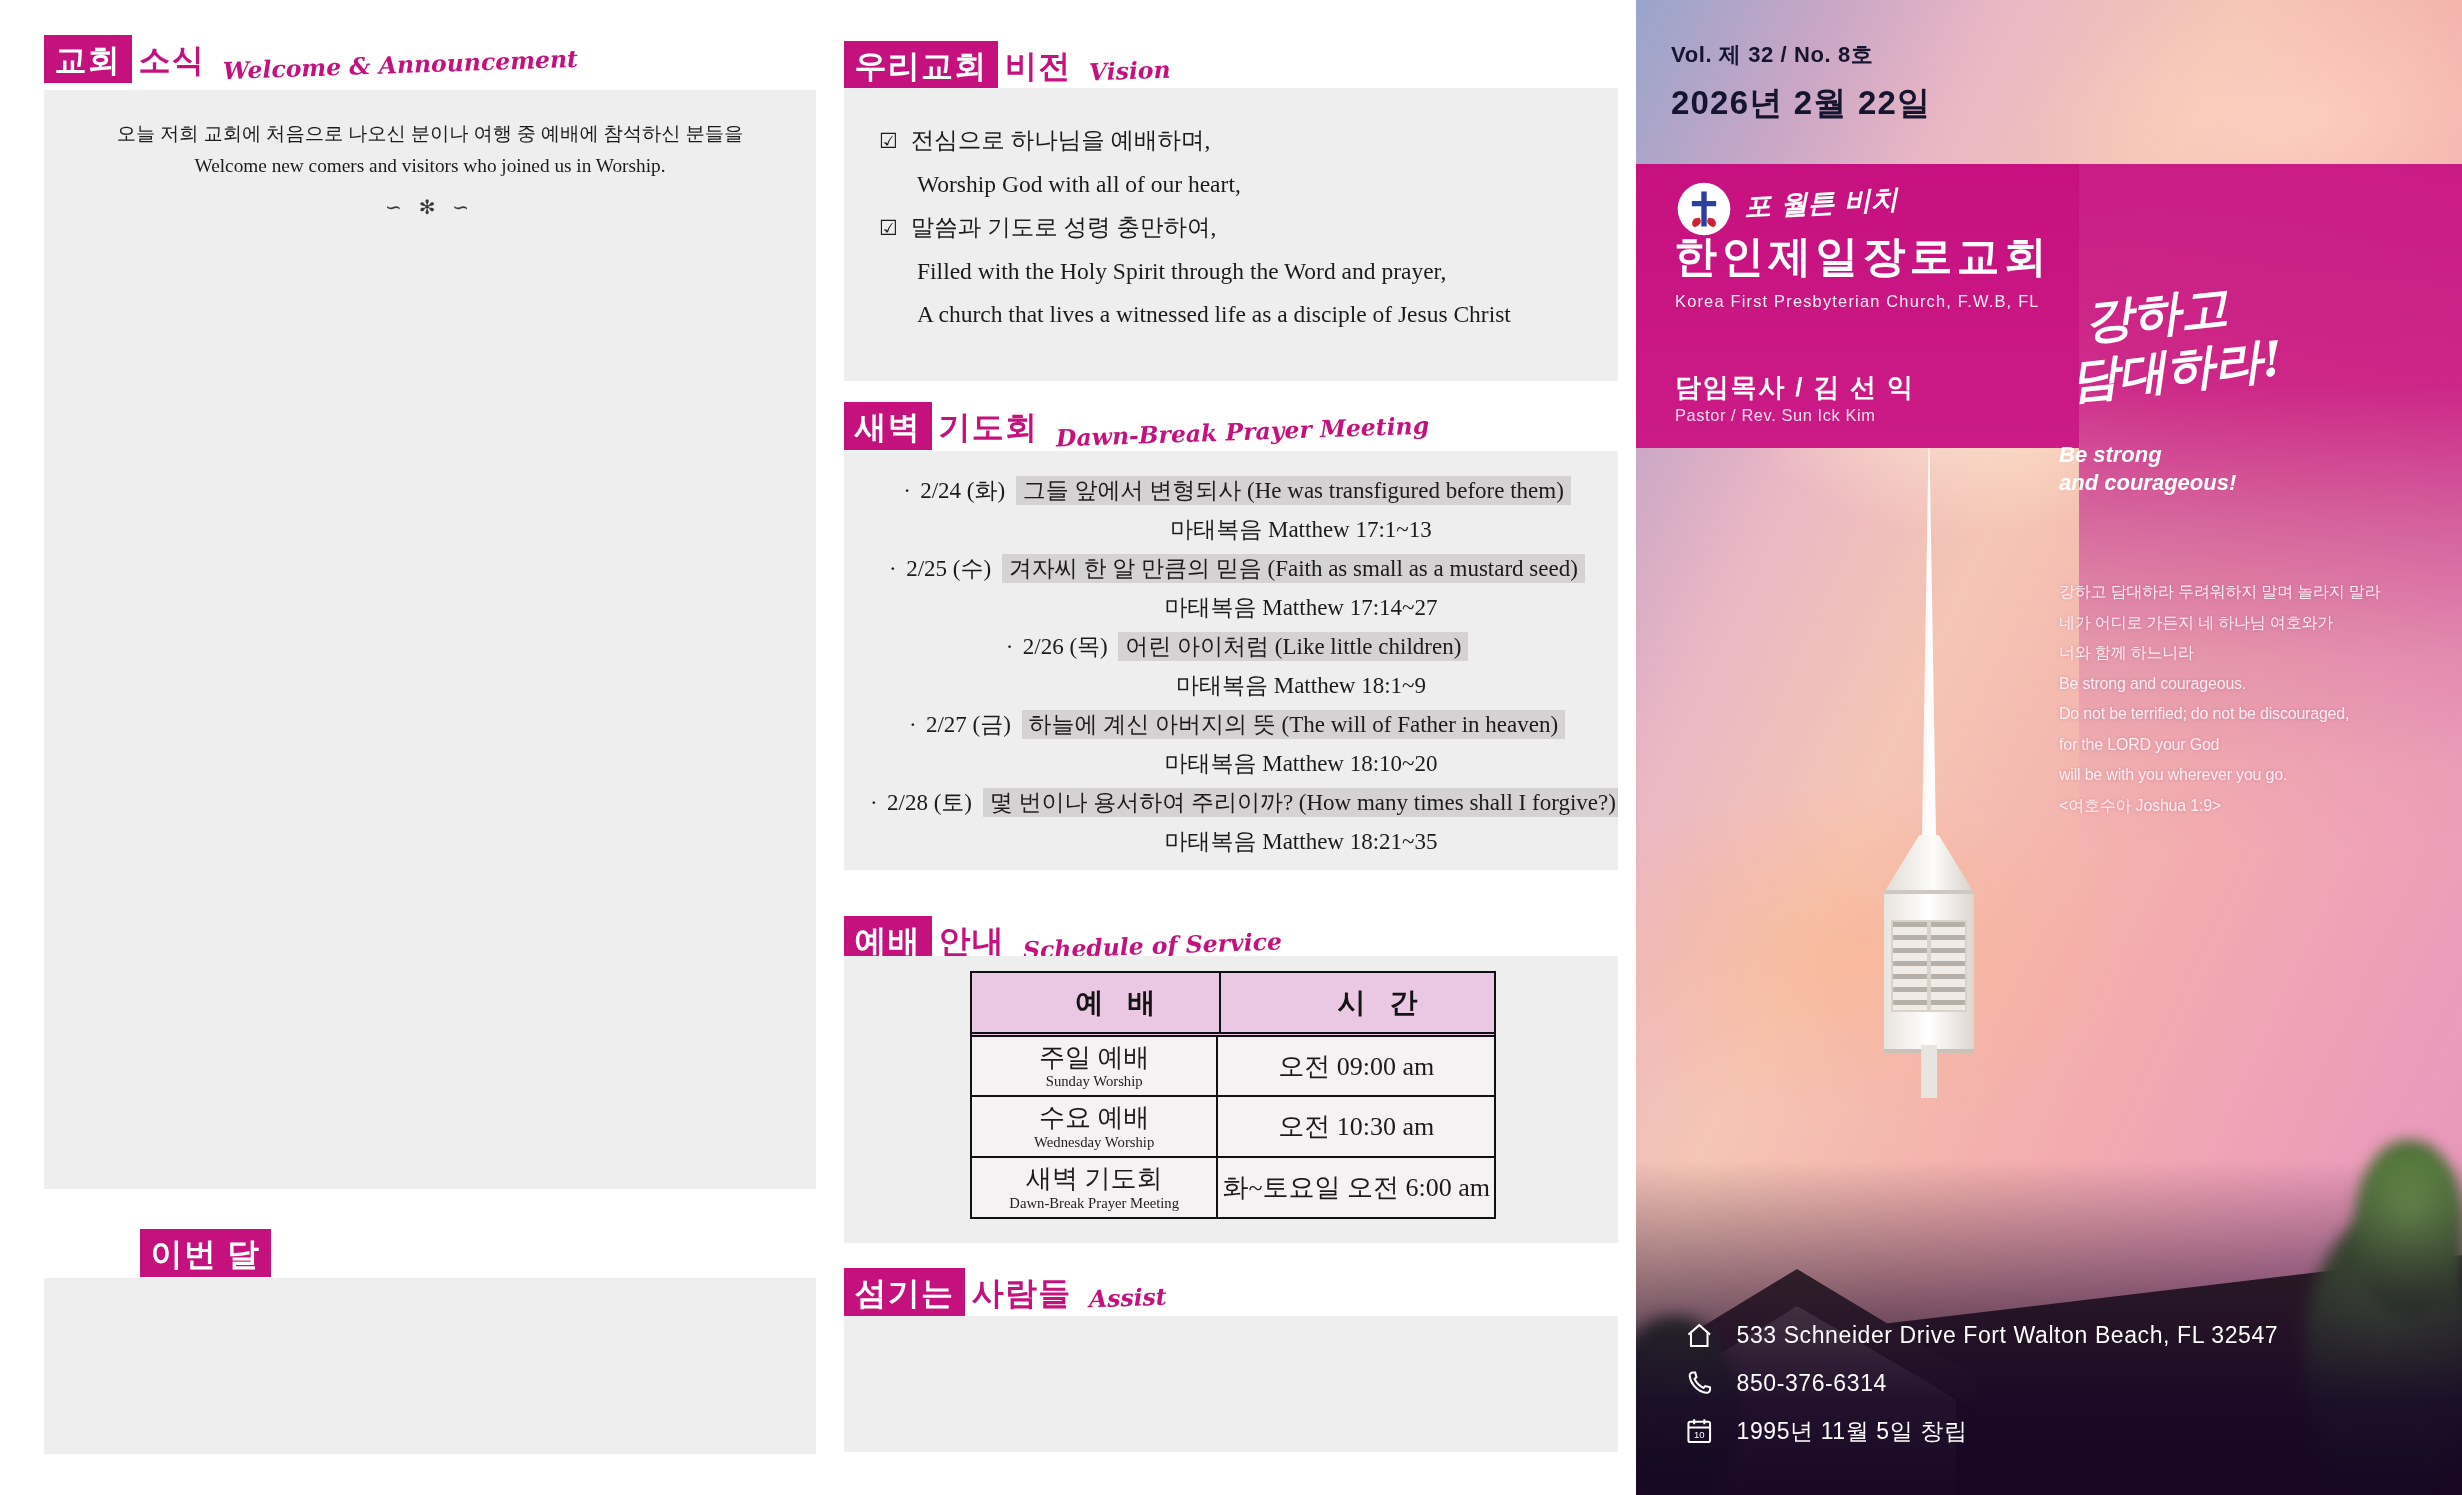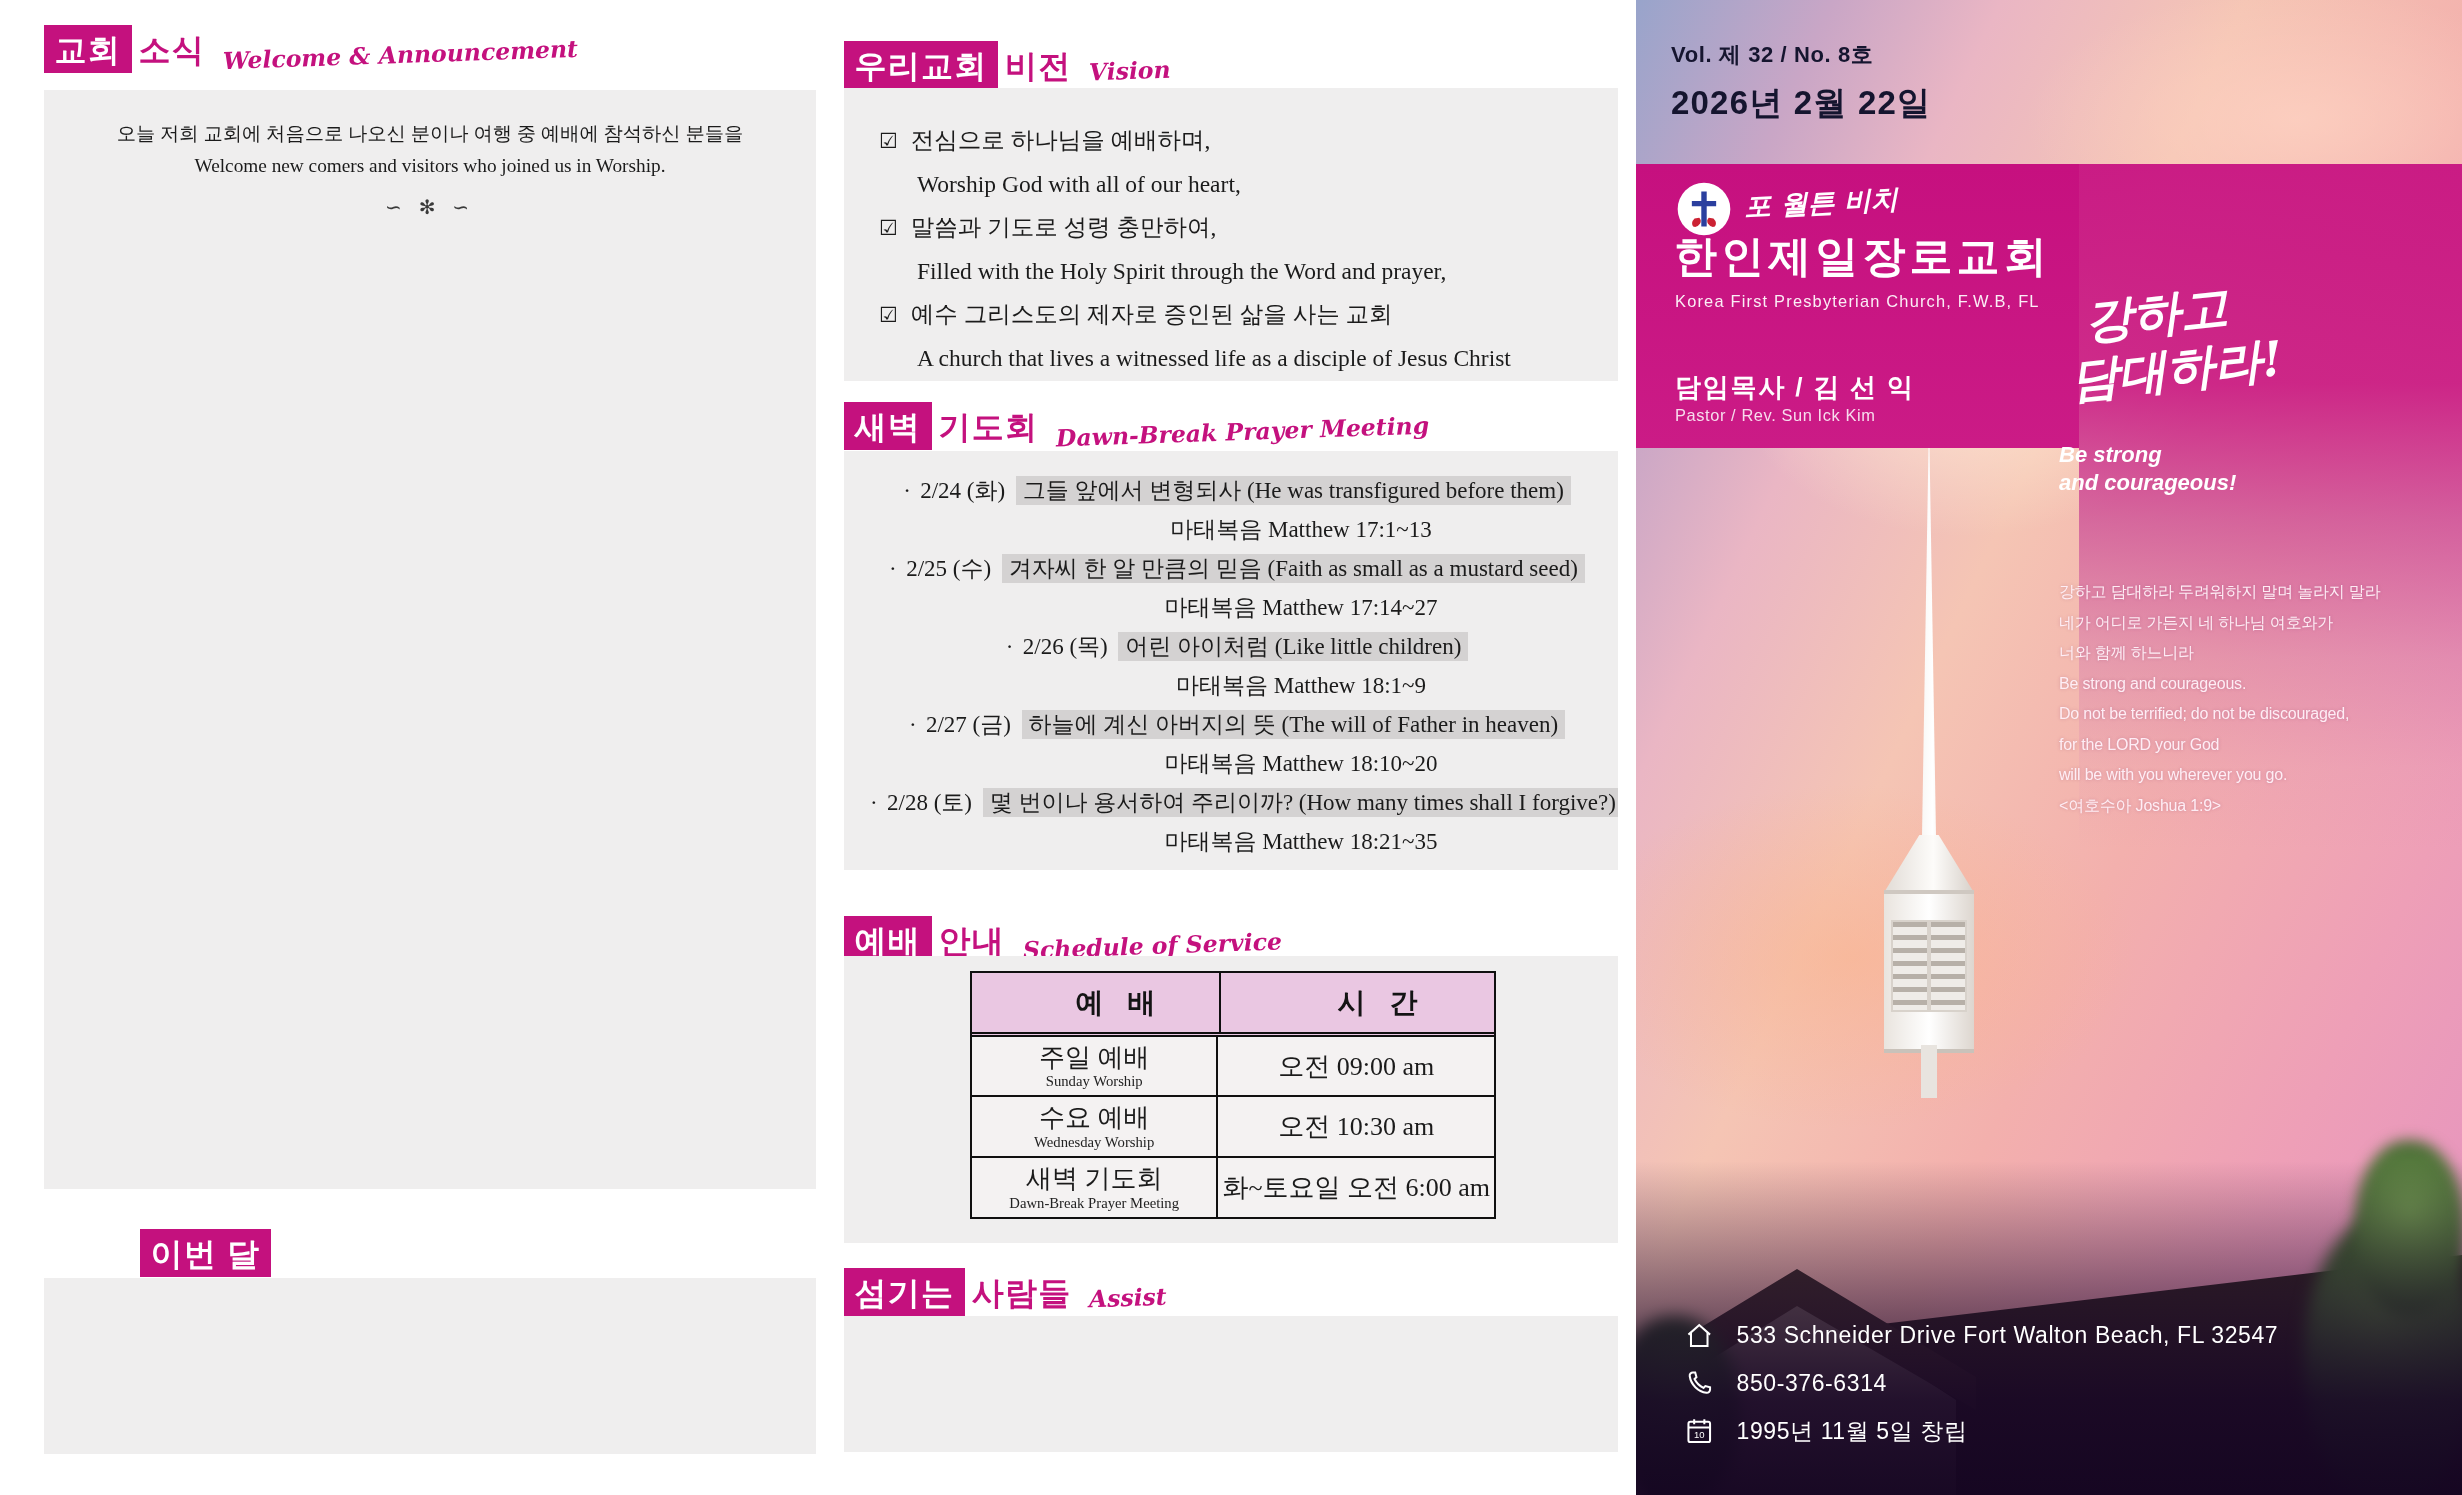--- a/index.html
+++ b/index.html
@@ -123,21 +123,21 @@
   .c-icon{width:30.5px;height:30.5px;margin-right:22px;flex:0 0 30.5px;}
   .c-text{font-size:23px;letter-spacing:0.6px;}
   .cal-day{font-family:"Liberation Sans",sans-serif;}
 </style>
 </head>
 <body>
 
 <div class="page">
 
   <section>
-    <div class="sec-head" style="left:44px;top:25px;">
+    <div class="sec-head" style="left:44px;top:35px;">
       <span class="tbox">교회</span>
       <span class="trest">소식</span>
       <span class="tscript">Welcome &amp; Announcement</span>
     </div>
     <div class="gbox" id="news-box">
       <div class="intro">
           <div>오늘 저희 교회에 처음으로 나오신 분이나 여행 중 예배에 참석하신 분들을</div>
           <div>Welcome new comers and visitors who joined us in Worship.</div>
         </div>
       <div class="ornament">∽ ✻ ∽</div>
@@ -196,21 +196,20 @@
       <div class="vision-list">
           <div>
           <div class="v-ko"><span class="chk">☑</span><span>전심으로 하나님을 예배하며,</span></div>
           <div class="v-en">Worship God with all of our heart,</div>
         </div>
           <div>
           <div class="v-ko"><span class="chk">☑</span><span>말씀과 기도로 성령 충만하여,</span></div>
           <div class="v-en">Filled with the Holy Spirit through the Word and prayer,</div>
         </div>
           <div>
-          <div class="v-ko"><span class="chk">☑</span><span>예수 그리스도의 제자로 증인된 삶을 사는 교회</span></div>
           <div class="v-en">A church that lives a witnessed life as a disciple of Jesus Christ</div>
         </div>
         </div>
     </div>
 
     <div class="sec-head" style="left:844px;top:402px;">
       <span class="tbox">새벽</span>
       <span class="trest">기도회</span>
       <span class="tscript">Dawn-Break Prayer Meeting</span>
     </div>

